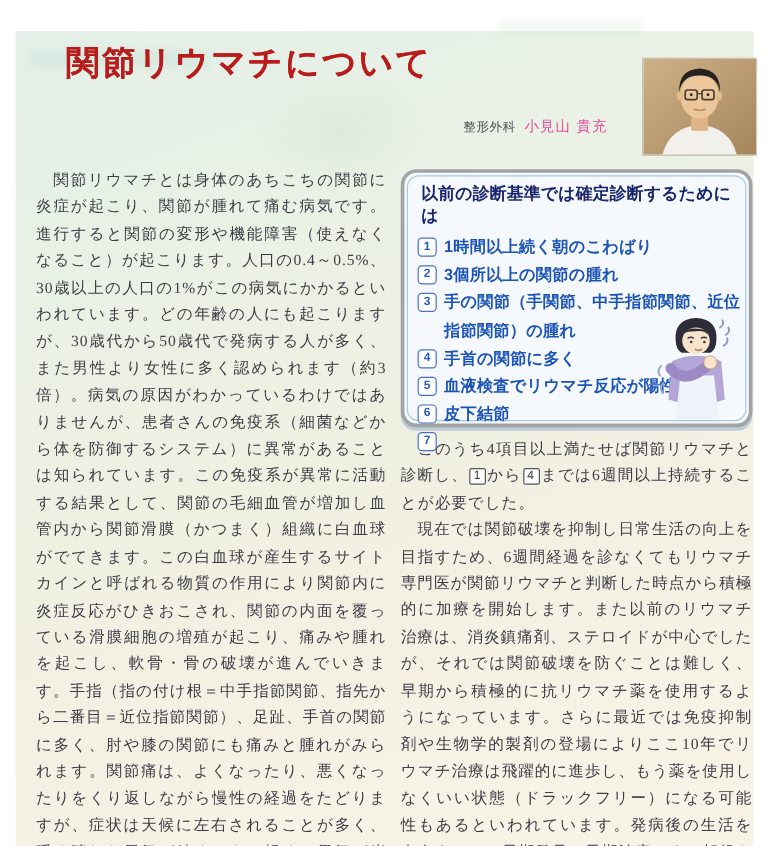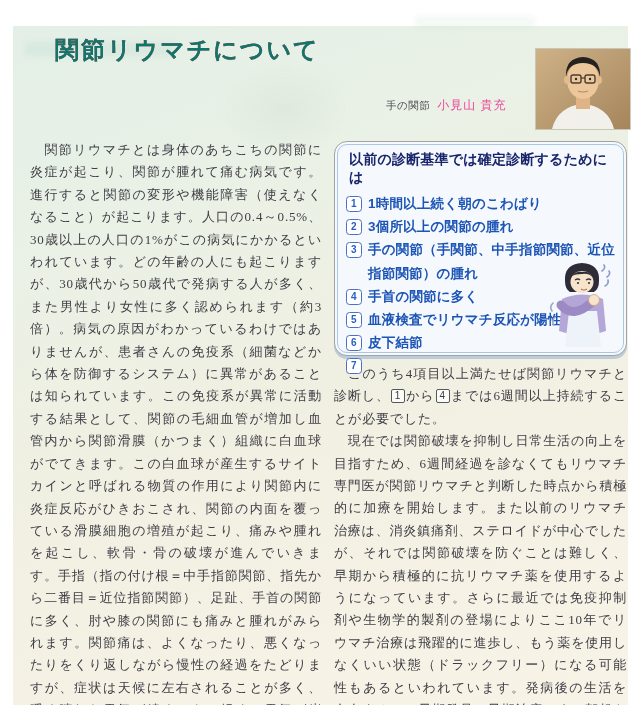--- a/index.html
+++ b/index.html
@@ -13,21 +13,21 @@
   }
   
   .ghost{position:absolute; filter:blur(3px); opacity:.55; pointer-events:none;}
   .ghost-a{left:25px; top:42px; width:150px; height:14px; background:rgba(125,185,175,.22);}
   .ghost-b{left:415px; top:16px; width:120px; height:12px; background:rgba(150,200,160,.20);}
   .ghost-c{left:215px; top:62px; width:140px; height:95px; border-radius:50%;
            background:radial-gradient(rgba(175,195,170,.30),rgba(175,195,170,0) 70%);}
   .page-title{
     position:absolute; left:55px; top:34px; margin:0;
     font-family:"Liberation Serif","DejaVu Serif",serif; font-weight:bold;
-    font-size:24px; letter-spacing:2px; color:#0f766e;
+    font-size:28px; letter-spacing:2px; color:#b91c1c;
     text-shadow:0 0 .5px #bf3127;
   }
   .photo{
     position:absolute; left:536px; top:49px; width:94px; height:80px;
     box-shadow:0 0 0 1px rgba(180,170,150,.6);
   }
   .byline{
     position:absolute; left:386px; top:97px; width:150px;
     display:flex; align-items:baseline; gap:7px; white-space:nowrap;
   }
@@ -36,21 +36,21 @@
   .col-left{position:absolute; left:30px; top:139px; width:292px;}
   .col-right{position:absolute; left:334px; top:141px; width:293px;}
   p.body{
     margin:0; font-family:"Liberation Serif","DejaVu Serif",serif;
     font-size:13px; line-height:22.4px; letter-spacing:.8px; color:#3e3d45;
     text-align:justify; word-break:break-all;
   }
   
   .criteria-box{
     position:relative; box-sizing:border-box; width:293px; height:215px;
-    background:#f5f9fd; border:1px solid #a3a3a3; border-radius:13px;
+    background:#f5f9fd; border:3px solid #a3a3a3; border-radius:13px;
     box-shadow:0 3px 0 rgba(125,160,205,.45);
   }
   .criteria-box::before{
     content:""; position:absolute; inset:2px; border:1px solid #a9c7e3;
     border-radius:10px; pointer-events:none;
   }
   .box-title{
     margin:9px 6px 5px 14px; font-weight:bold; font-size:14px;
     letter-spacing:.2px; color:#18246b;
   }
@@ -106,21 +106,21 @@
       <rect x="35" y="26" width="10" height="8" rx="2" fill="none" stroke="#4a3f33" stroke-width="1.4"></rect>
       <rect x="49" y="26" width="10" height="8" rx="2" fill="none" stroke="#4a3f33" stroke-width="1.4"></rect>
       <line x1="45" y1="29" x2="49" y2="29" stroke="#4a3f33" stroke-width="1.2"></line>
       <circle cx="40" cy="30" r="1.2" fill="#33291f"></circle>
       <circle cx="54" cy="30" r="1.2" fill="#33291f"></circle>
       <path d="M42 42 Q47 44 52 42" stroke="#b58a62" stroke-width="1.2" fill="none"></path>
     </svg>
   </div>
 
   <div class="byline">
-    <span class="dept">手の関節</span>
+    <span class="dept">整形外科</span>
     <span class="name">小見山 貴充</span>
   </div>
 
   <div class="col-left">
     <p class="body">　関節リウマチとは身体のあちこちの関節に炎症が起こり、関節が腫れて痛む病気です。進行すると関節の変形や機能障害（使えなくなること）が起こります。人口の0.4～0.5%、30歳以上の人口の1%がこの病気にかかるといわれています。どの年齢の人にも起こりますが、30歳代から50歳代で発病する人が多く、また男性より女性に多く認められます（約3倍）。病気の原因がわかっているわけではありませんが、患者さんの免疫系（細菌などから体を防御するシステム）に異常があることは知られています。この免疫系が異常に活動する結果として、関節の毛細血管が増加し血管内から関節滑膜（かつまく）組織に白血球がでてきます。この白血球が産生するサイトカインと呼ばれる物質の作用により関節内に炎症反応がひきおこされ、関節の内面を覆っている滑膜細胞の増殖が起こり、痛みや腫れを起こし、軟骨・骨の破壊が進んでいきます。手指（指の付け根＝中手指節関節、指先から二番目＝近位指節関節）、足趾、手首の関節に多く、肘や膝の関節にも痛みと腫れがみられます。関節痛は、よくなったり、悪くなったりをくり返しながら慢性の経過をたどりますが、症状は天候に左右されることが多く、暖く晴れた天気が続くときは軽く、天気が崩れ出す前や雨の日、寒い日には痛みが強くなります。夏でもエアコン冷房の風が直接関節部にあたることなどで関節痛が強くなります。</p>
   </div>
 
   <div class="col-right">
     <div class="criteria-box">
       <div class="box-title">以前の診断基準では確定診断するためには</div>

